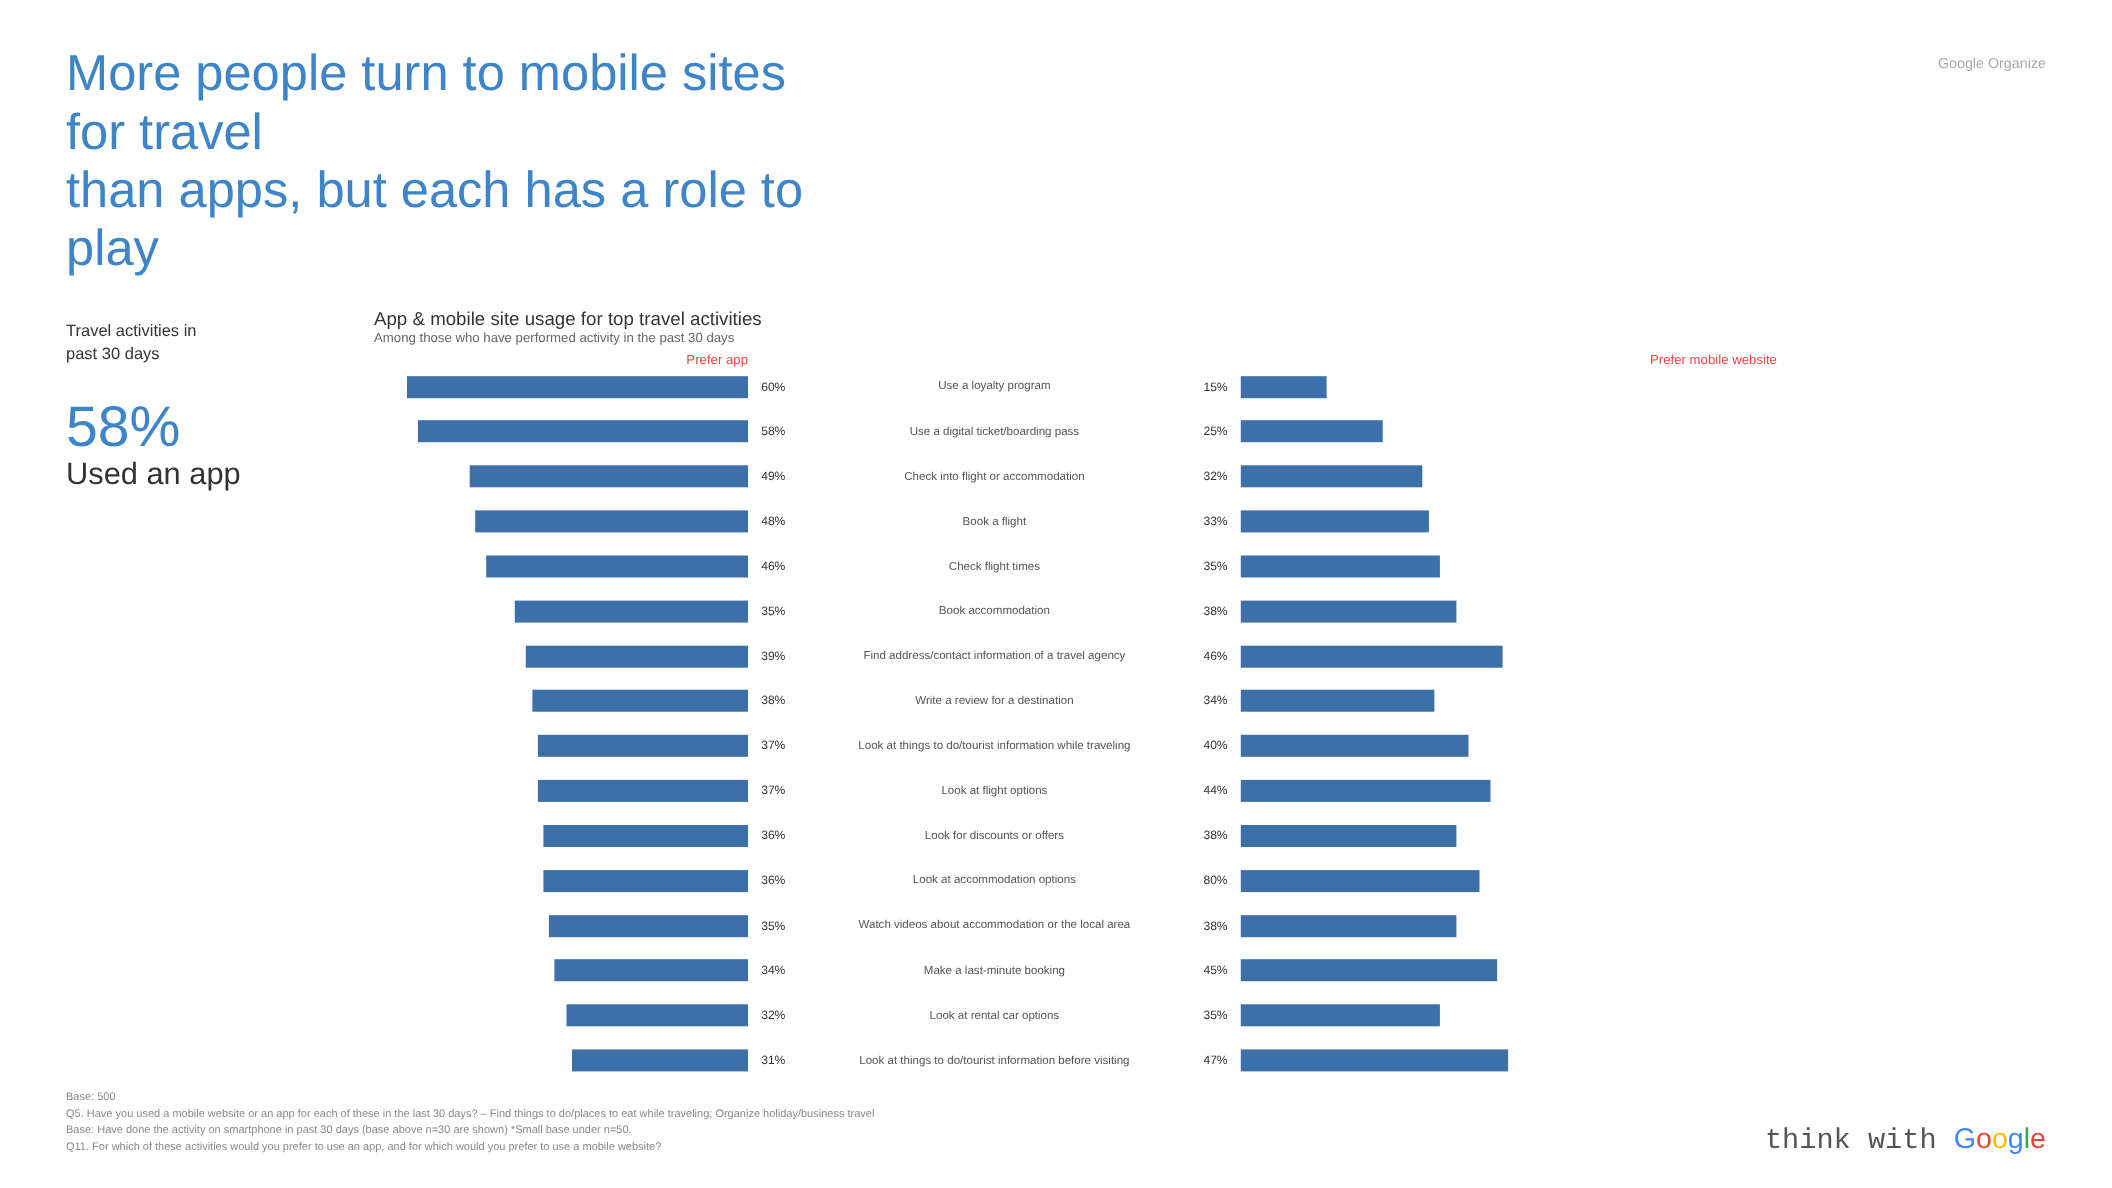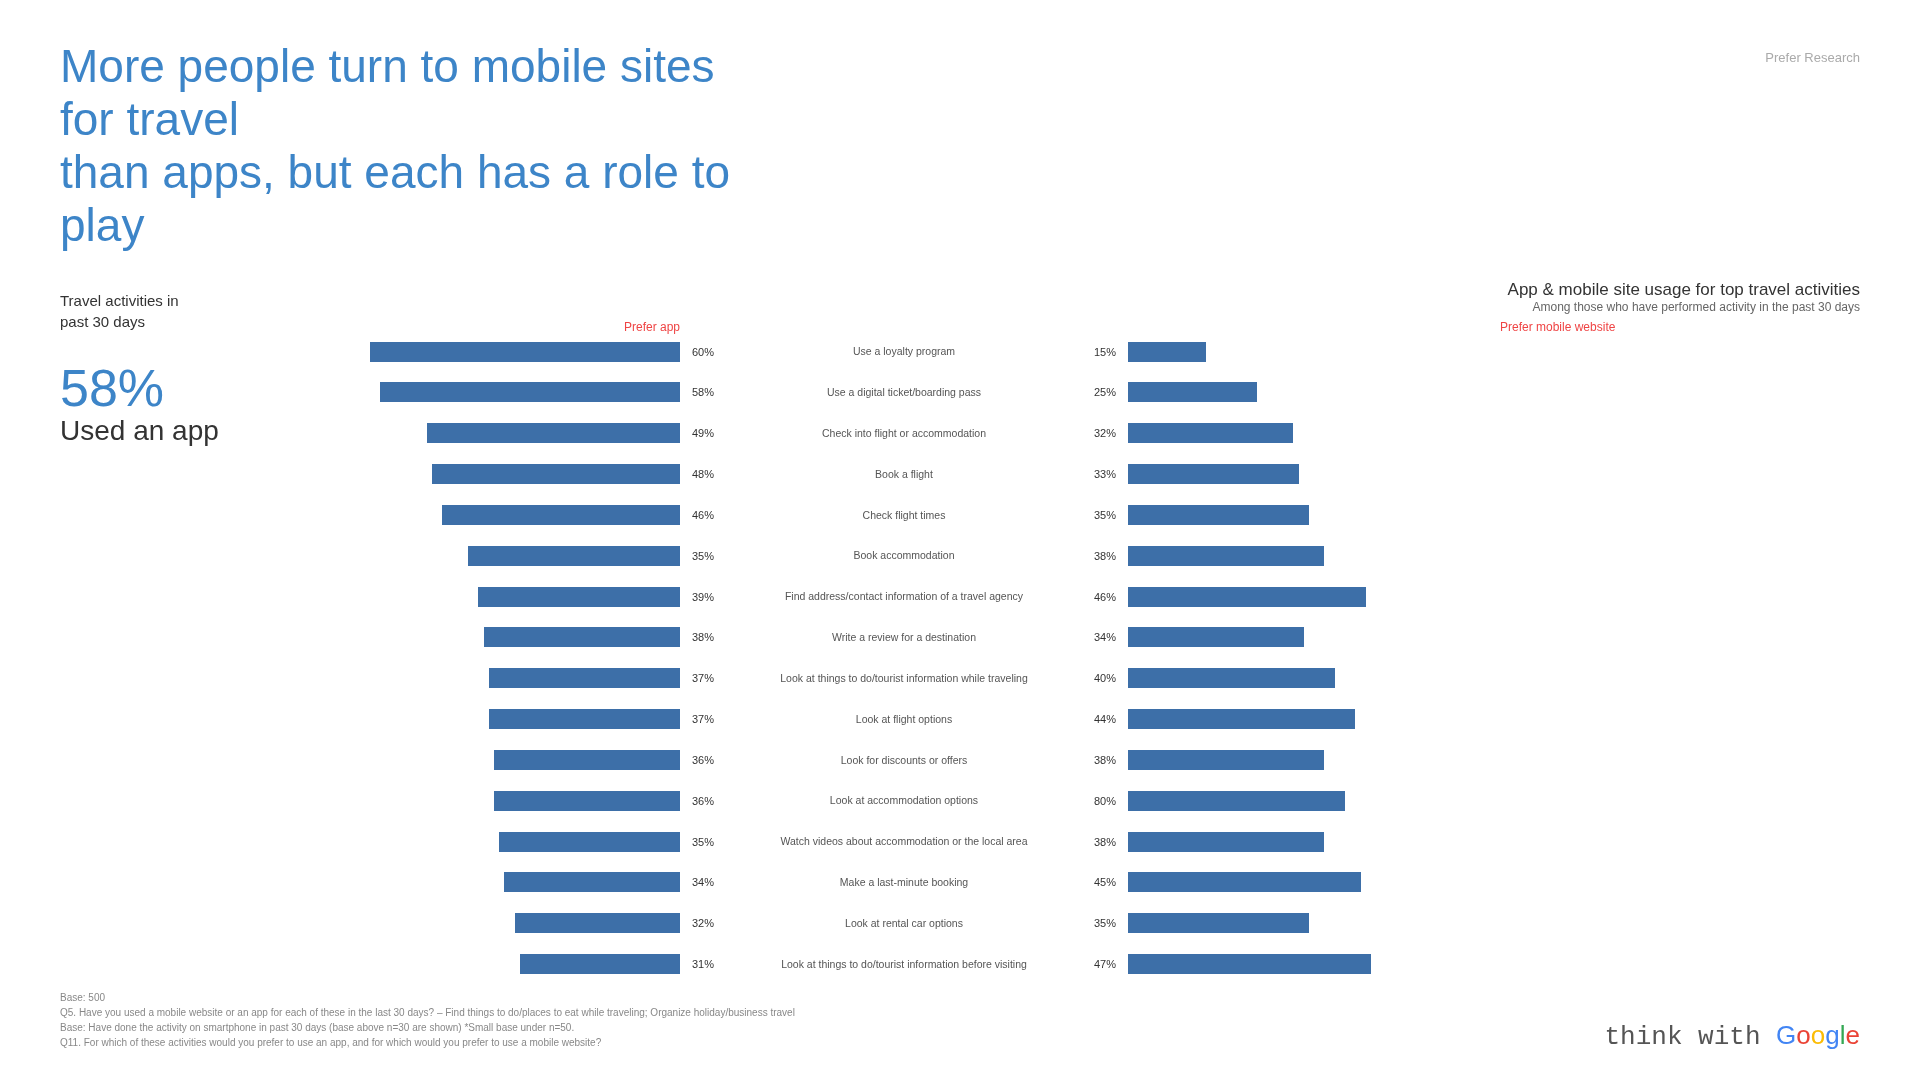--- a/index.html
+++ b/index.html
@@ -65,21 +65,21 @@
       color: #333;
       font-weight: 300;
       line-height: 1.2;
     }
     .right-panel {
       flex: 1;
       display: flex;
       flex-direction: column;
     }
     .chart-title-area {
-      text-align: right;
+      text-align: left;
       margin-bottom: 6px;
     }
     .chart-title {
       font-size: 17px;
       color: #333;
       font-weight: 400;
     }
     .chart-subtitle {
       font-size: 12px;
       color: #666;
@@ -171,21 +171,21 @@
     .footer-logo span.o2 { color: #fbbc05; }
     .footer-logo span.g2 { color: #4285f4; }
     .footer-logo span.l { color: #34a853; }
     .footer-logo span.e { color: #ea4335; }
   </style>
 </head>
 <body>
 
 <div class="page">
 
-  <div class="google-research">Prefer Research</div>
+  <div class="google-research">Google Organize</div>
 
   <div class="header">
     <div class="main-title">More people turn to mobile sites for travel<br>than apps, but each has a role to play</div>
   </div>
 
   <div class="content-area">
 
     <div class="left-panel">
       <div class="left-label">Travel activities in<br>past 30 days</div>
       <div class="stat-block">

